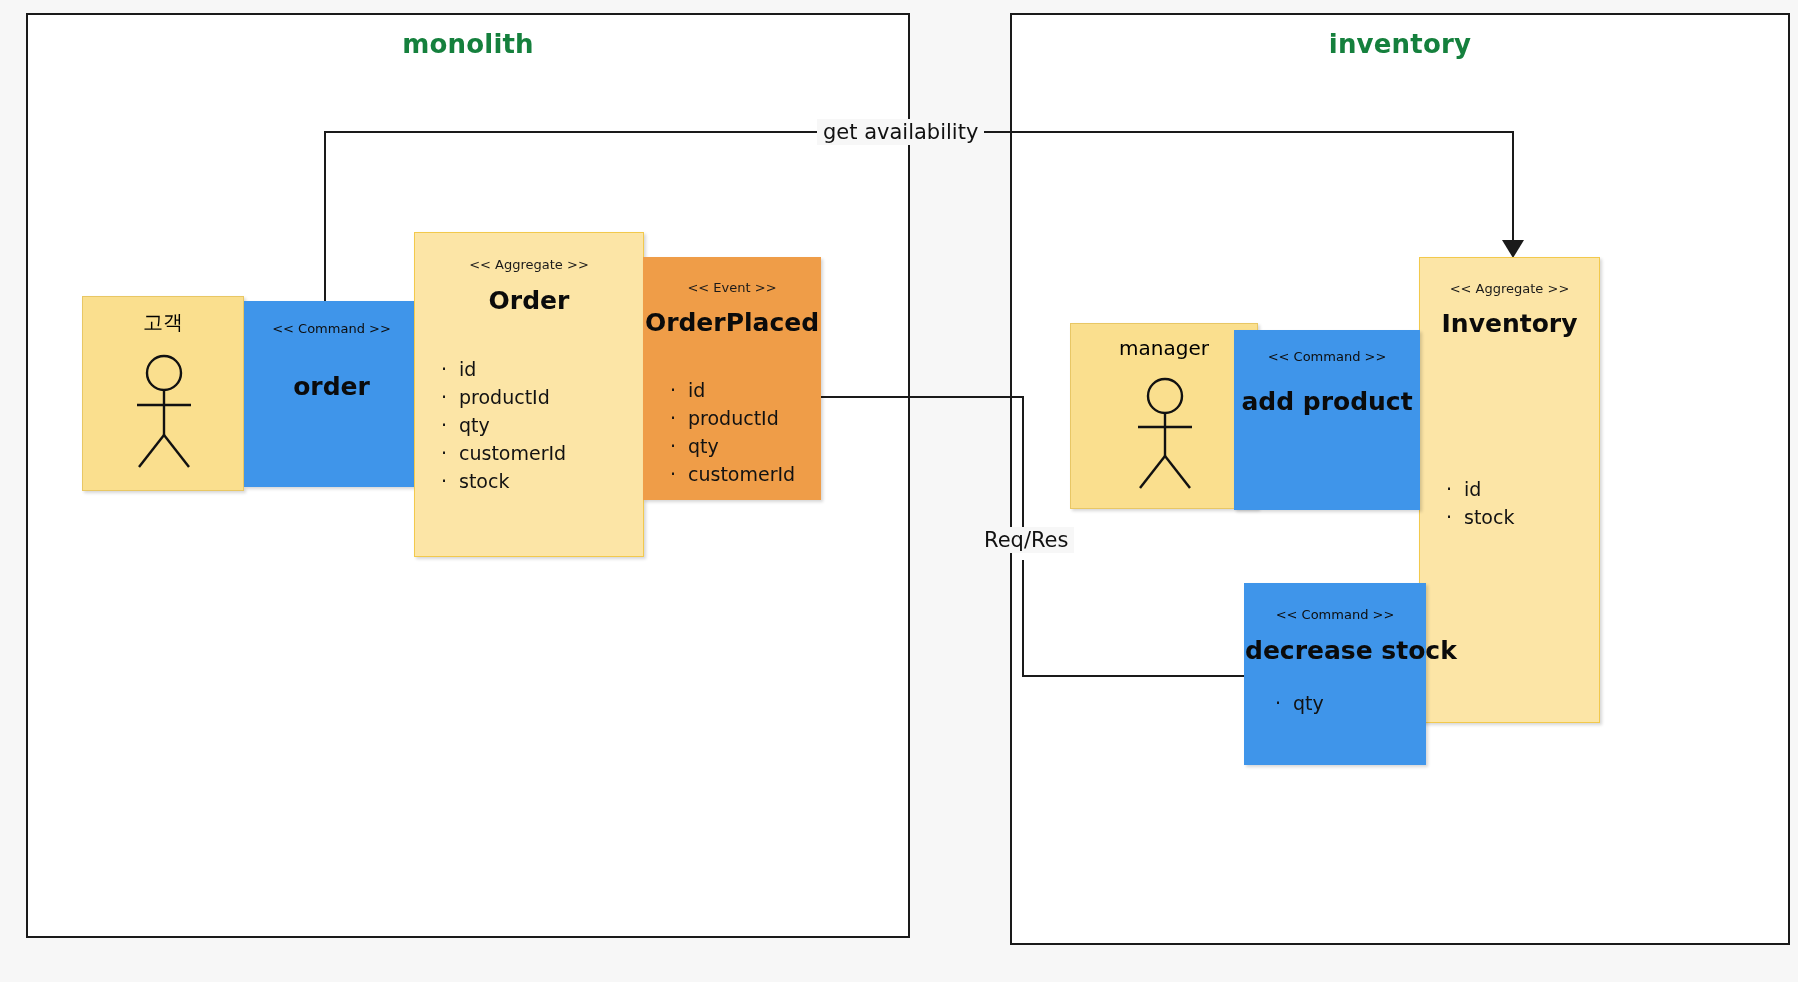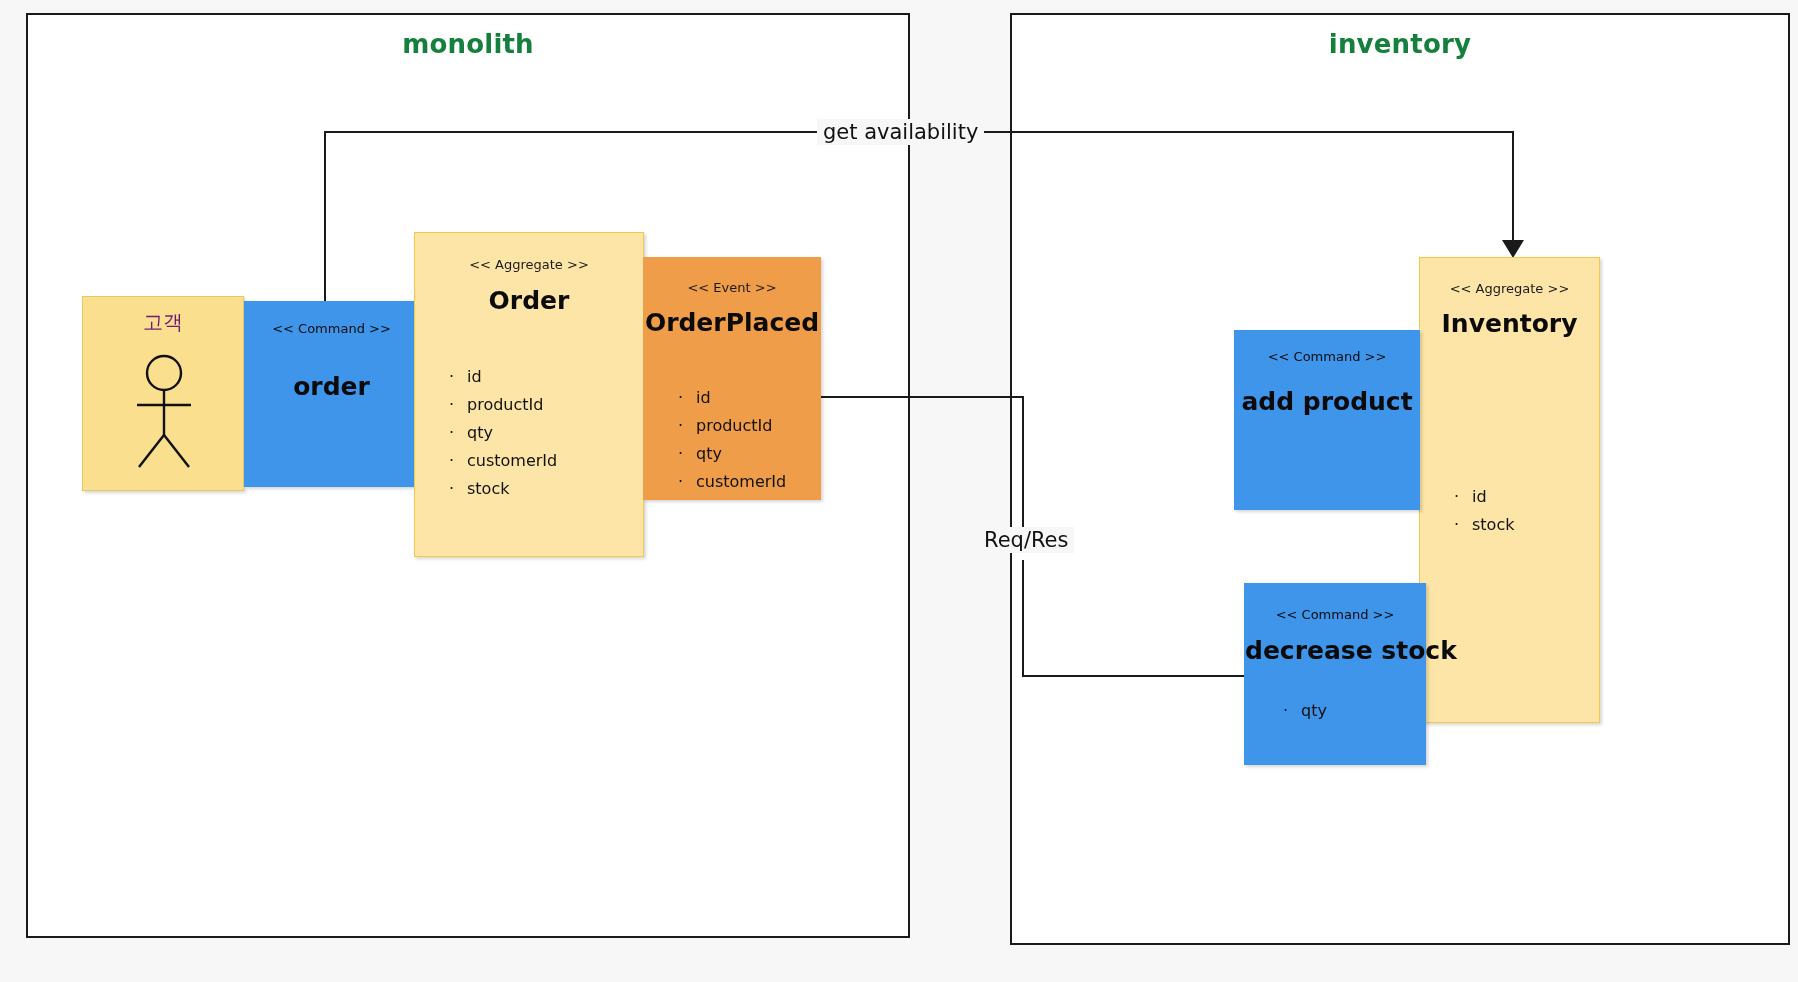--- a/index.html
+++ b/index.html
@@ -61,30 +61,30 @@
     font-size: 25px;
     font-weight: bold;
     color: #0b0b0b;
     white-space: nowrap;
   }
   .actorname {
     position: absolute;
     top: 12px; left: 0; right: 0;
     text-align: center;
     font-size: 20px;
-    color: #701a75;
+    color: #000000;
   }
   .attrs {
     position: absolute;
     left: 26px;
-    font-size: 16px;
+    font-size: 19px;
     color: #121212;
     line-height: 28px;
     list-style: none;
-    margin: 8px;
+    margin: 0;
     padding: 0;
   }
   .attrs li::before {
     content: "\00B7";
     display: inline-block;
     width: 18px;
     color: #121212;
   }
 
   
@@ -174,20 +174,30 @@
     <div class="stereo" style="top:22px;">&lt;&lt; Event &gt;&gt;</div>
     <div class="cardname" style="top:50px;">OrderPlaced</div>
     <ul class="attrs" style="top:118px;">
       <li>id</li>
       <li>productId</li>
       <li>qty</li>
       <li>customerId</li>
     </ul>
   </div>
 
+  <div class="card card-actor" style="left:1070px; top:323px; width:188px; height:186px;">
+    <div class="actorname">manager</div>
+    <svg class="figure" style="left:54px; top:52px;" width="80" height="118" viewBox="0 0 80 118">
+      <circle cx="40" cy="20" r="17" fill="none" stroke="#111" stroke-width="2.4"></circle>
+      <line x1="40" y1="37" x2="40" y2="80" stroke="#111" stroke-width="2.4"></line>
+      <line x1="13" y1="51" x2="67" y2="51" stroke="#111" stroke-width="2.4"></line>
+      <line x1="40" y1="80" x2="15" y2="112" stroke="#111" stroke-width="2.4"></line>
+      <line x1="40" y1="80" x2="65" y2="112" stroke="#111" stroke-width="2.4"></line>
+    </svg>
+  </div>
 
   <div class="card card-agg" style="left:1419px; top:257px; width:181px; height:466px;">
     <div class="stereo" style="top:23px;">&lt;&lt; Aggregate &gt;&gt;</div>
     <div class="cardname" style="top:51px;">Inventory</div>
     <ul class="attrs" style="top:217px;">
       <li>id</li>
       <li>stock</li>
     </ul>
   </div>
 

